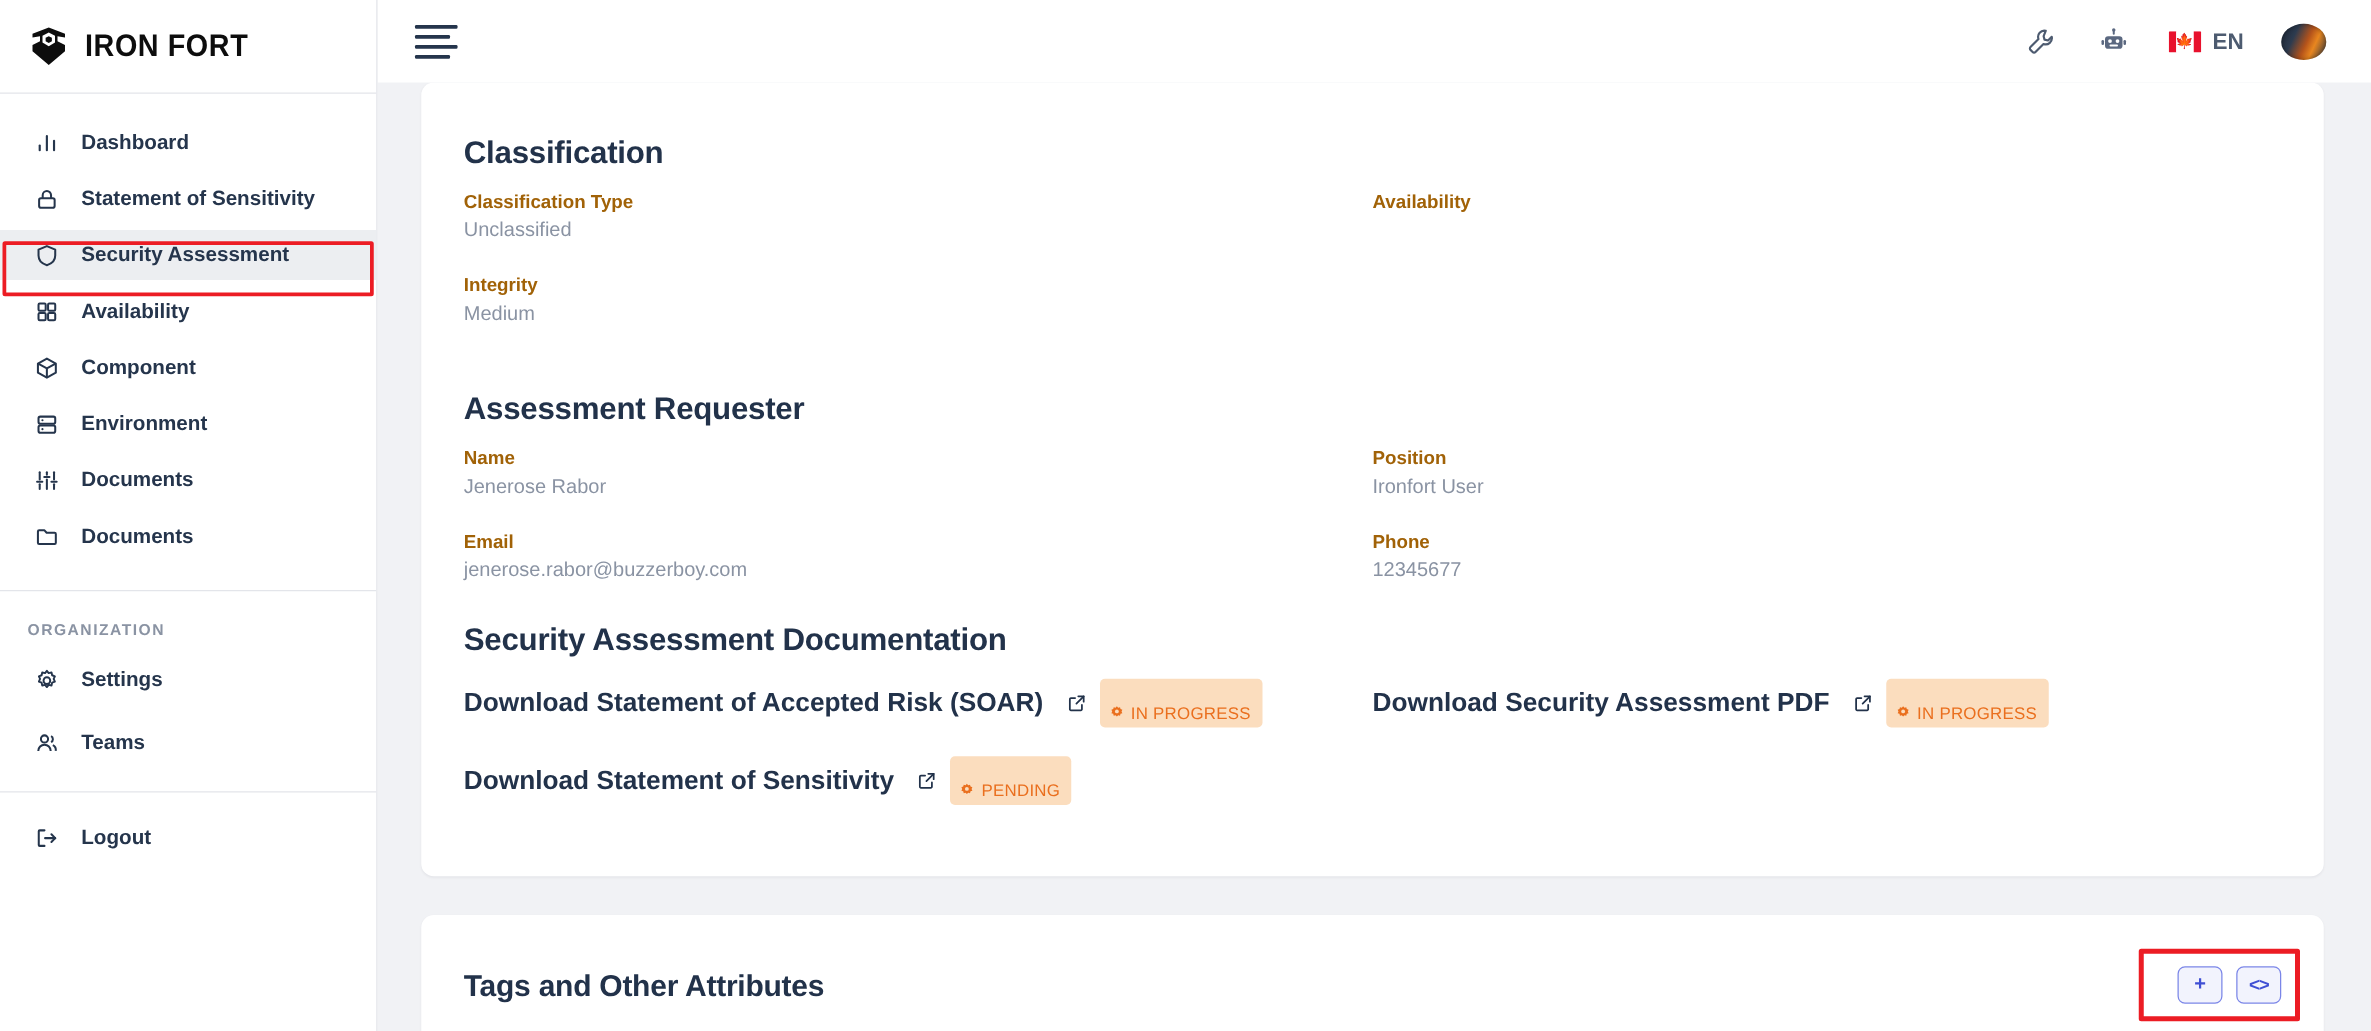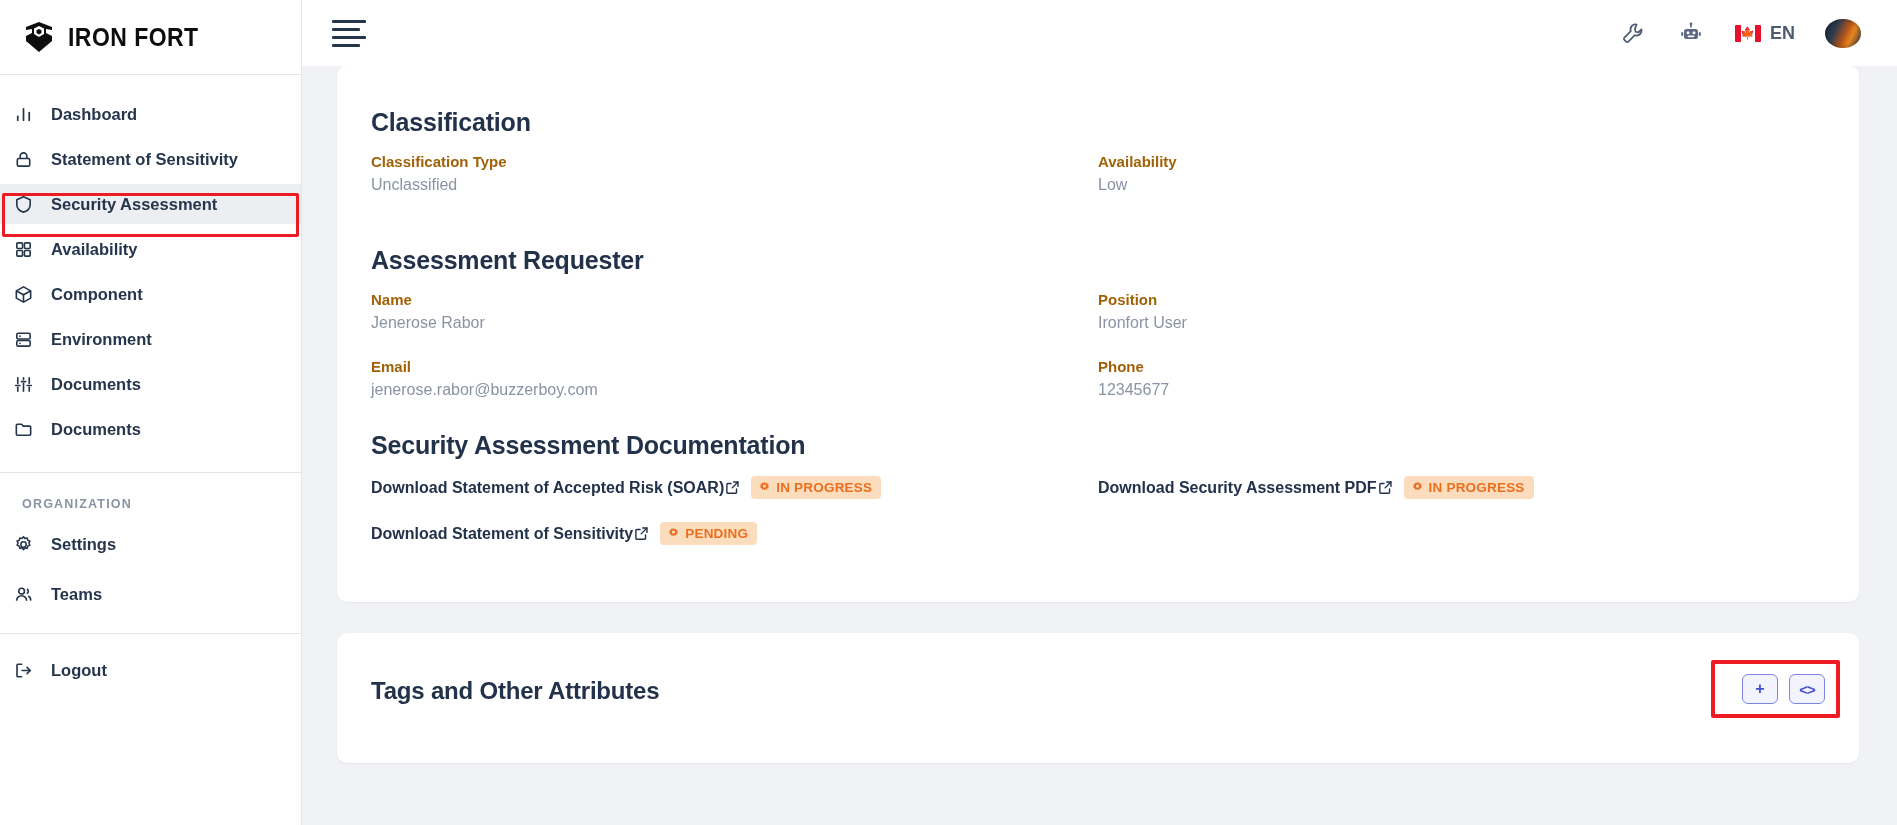--- a/index.html
+++ b/index.html
@@ -32,21 +32,21 @@
     font-size: 25px; font-weight: 700; letter-spacing: 0.5px;
     color: #0d0d0d;
     font-family: "Liberation Sans Narrow", "Liberation Sans", sans-serif;
     transform: scaleX(0.92); transform-origin: left center;
   }
   .nav { padding-top: 14px; }
   .nav-item {
     display: flex; align-items: center; gap: 17px;
     height: 40px;
     margin: 5px 0;
-    padding-left: 12px;
+    padding-left: 26px;
     color: #25354c;
     font-size: 16.5px;
     font-weight: 600;
     cursor: pointer;
     position: relative;
   }
   .nav-item .ico { width: 22px; height: 22px; flex: 0 0 22px; display: flex; align-items: center; justify-content: center; }
   .nav-item.active {
     background: #eceef1;
   }
@@ -125,31 +125,31 @@
   .sec-title.tags { font-size: 24px; padding: 44px 0 0 0; margin: 0; }
 
   .grid { display: flex; flex-wrap: wrap; }
   .col { width: 50%; }
   .field { margin-bottom: 26px; }
   .field-label { font-size: 15px; font-weight: 700; color: #a16207; margin-bottom: 6px; }
   .field-value { font-size: 16px; color: #8a93a3; font-weight: 400; }
 
   .doc-row { display: flex; align-items: center; gap: 11px; margin-bottom: 23px; }
   .doc-link {
-    font-size: 16px; font-weight: 700; color: #22324a; cursor: pointer;
-    display: flex; align-items: center; gap: 1px;
+    font-size: 21px; font-weight: 700; color: #22324a; cursor: pointer;
+    display: flex; align-items: center; gap: 19px;
   }
   .ext-ico { display: inline-flex; }
   .badge {
     display: inline-flex; align-items: center; gap: 5px;
     background: #fbddbe;
     color: #ea6f1e;
     border-radius: 4px;
-    padding: 4px 9px 4px 7px;
-    font-size: 13.5px; font-weight: 700; letter-spacing: .2px;
+    padding: 20px 9px 4px 7px;
+    font-size: 13.5px; font-weight: 400; letter-spacing: .2px;
     white-space: nowrap;
   }
   .badge .gear { width: 13px; height: 13px; display: inline-flex; }
 
   .tag-actions {
     position: absolute; right: 34px; top: 41px;
     display: flex; gap: 11px;
     z-index: 6;
   }
   .icon-btn {
@@ -375,25 +375,28 @@
 
       <div class="card first">
 
         <h2 class="sec-title">Classification</h2>
         <div class="grid">
           <div class="col">
             <div class="field">
               <div class="field-label">Classification Type</div>
               <div class="field-value">Unclassified</div>
             </div>
+            <div class="field">
+              <div class="field-label">Integrity</div>
+              <div class="field-value">Medium</div>
+            </div>
           </div>
           <div class="col">
             <div class="field">
               <div class="field-label">Availability</div>
-              <div class="field-value">Low</div>
             </div>
           </div>
         </div>
 
         <h2 class="sec-title" style="margin-top:26px">Assessment Requester</h2>
         <div class="grid">
           <div class="col">
             <div class="field">
               <div class="field-label">Name</div>
               <div class="field-value">Jenerose Rabor</div>

